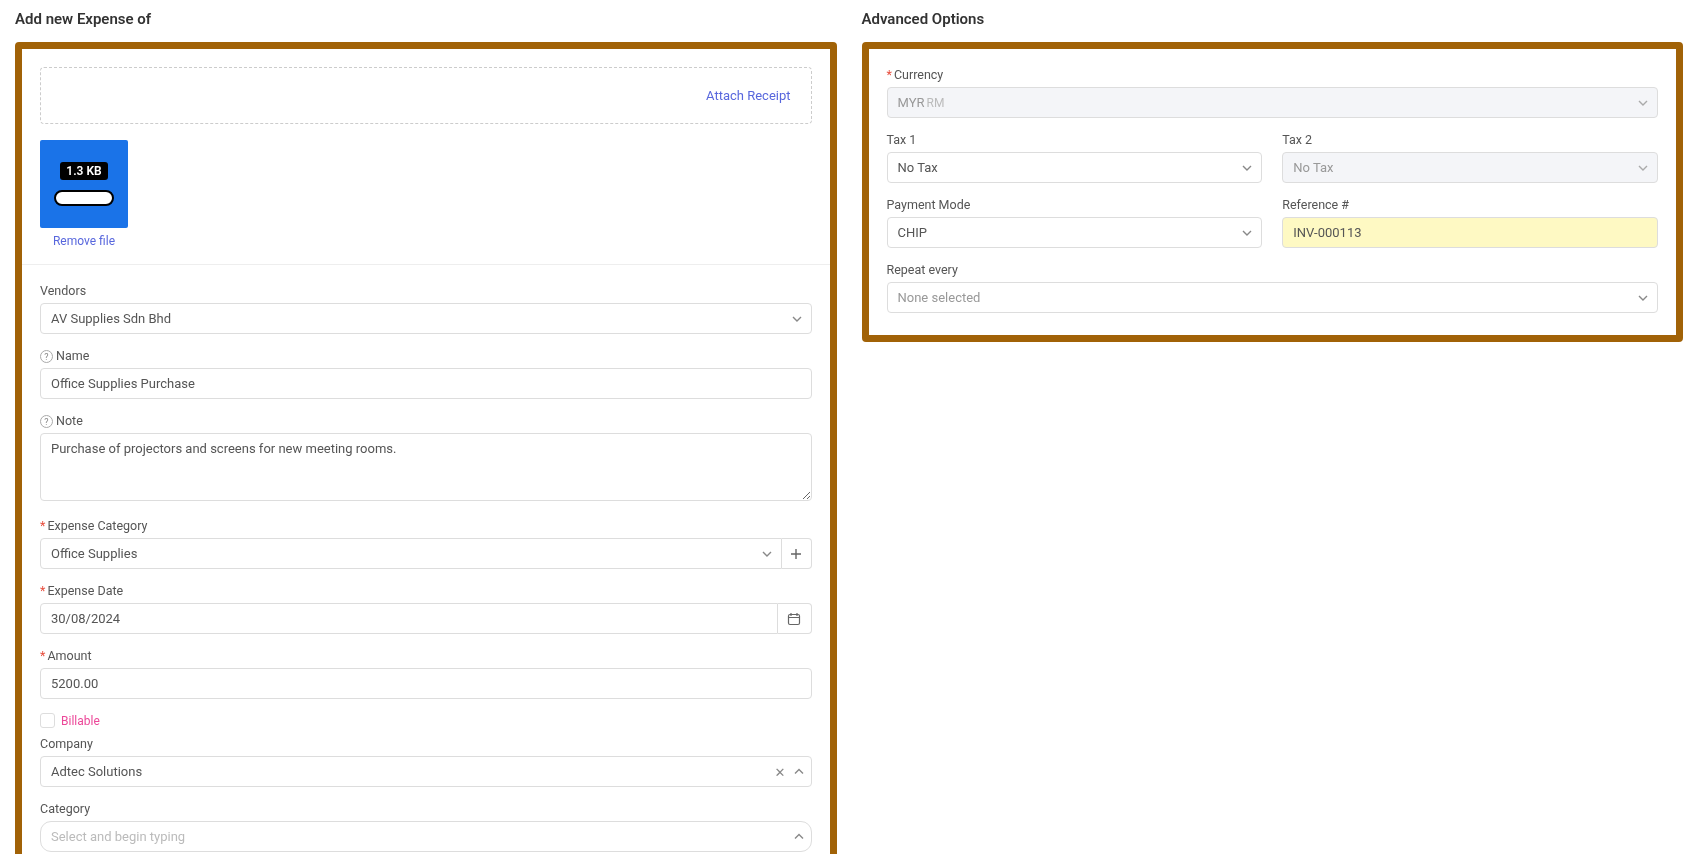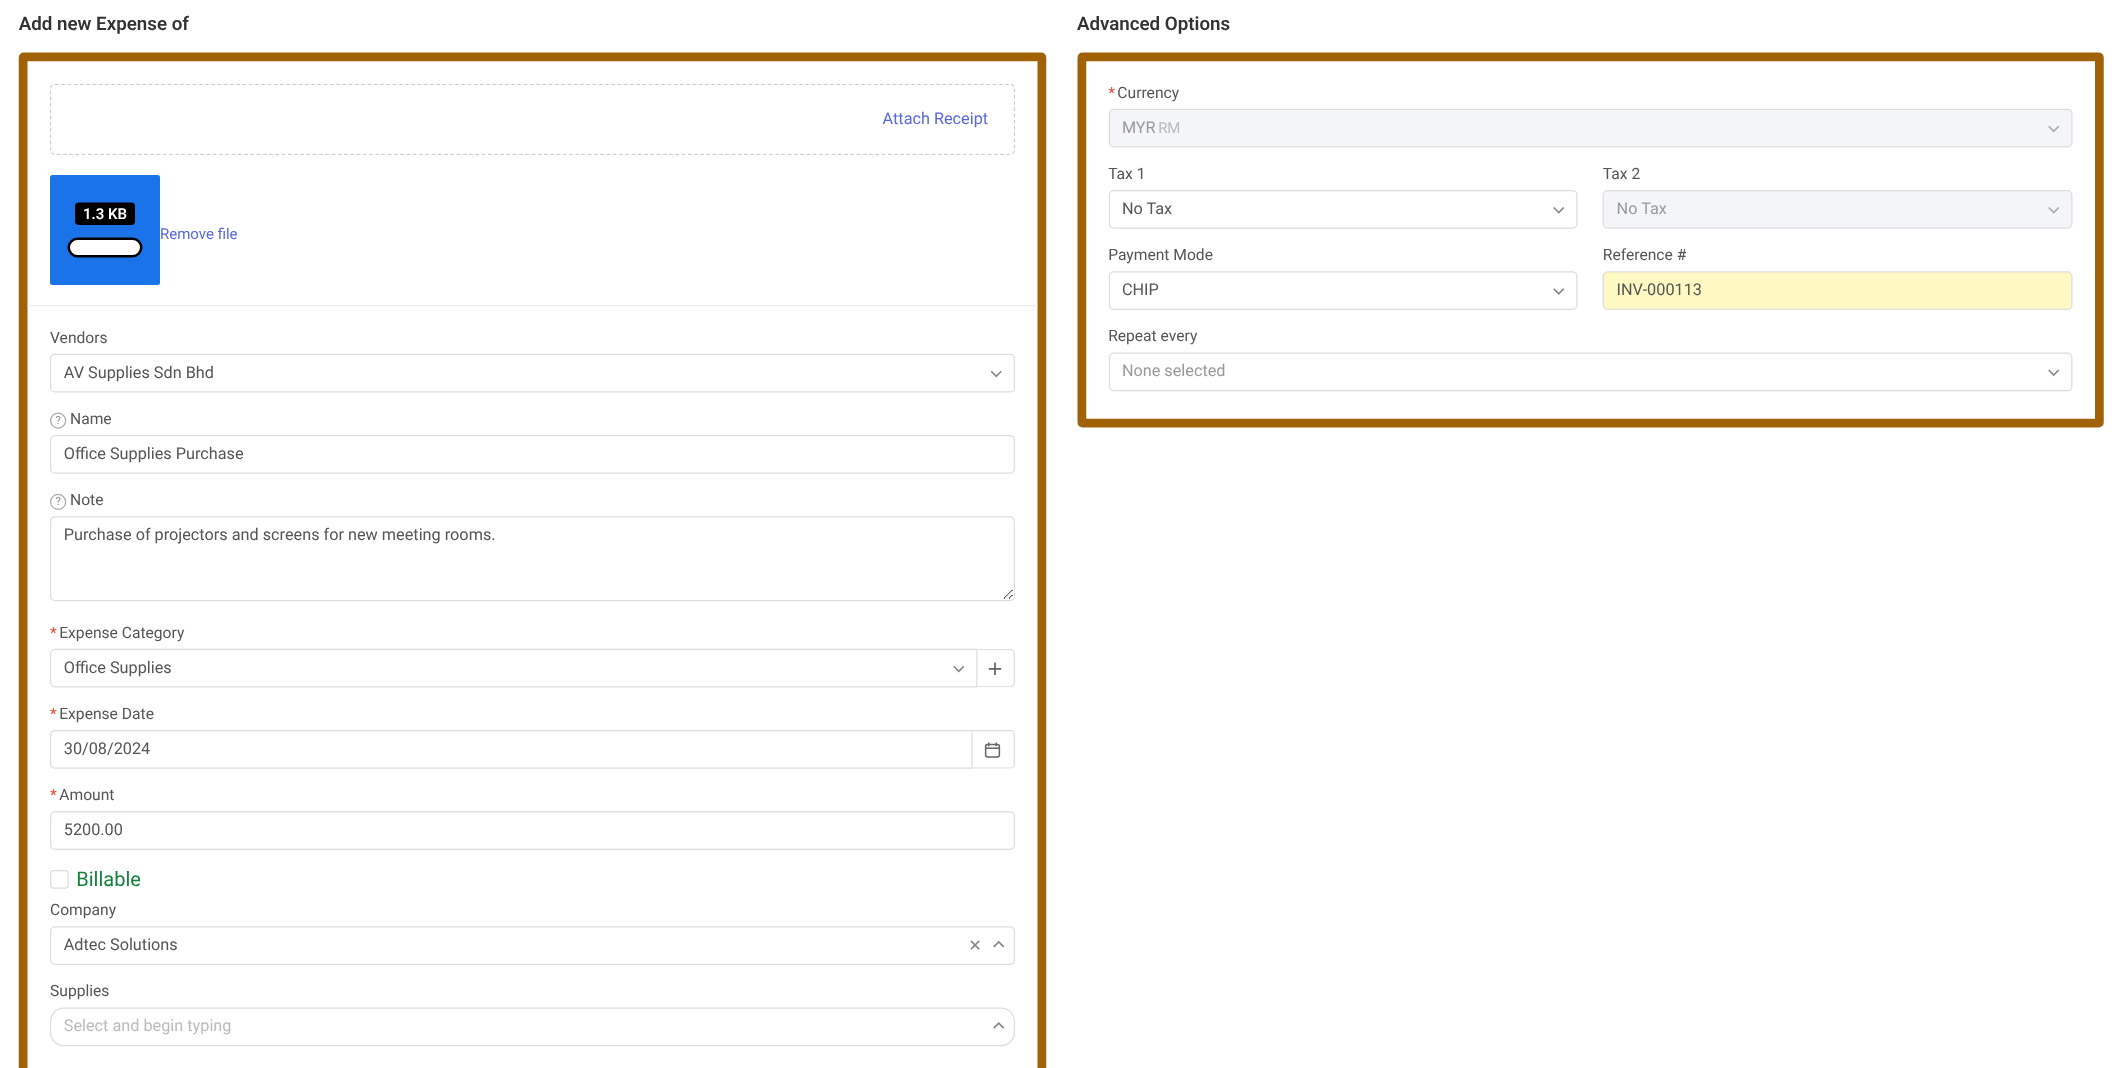--- a/index.html
+++ b/index.html
@@ -26,21 +26,21 @@
     }
     .dashed-box {
       border: 1px dashed #ccc;
       border-radius: 4px;
       padding: 20px;
       text-align: right;
       margin-bottom: 16px;
     }
     .link { color: #5867dd; font-size: 13px; cursor: pointer; }
     .thumb-row { display: flex; gap: 10px; margin-bottom: 16px; }
-    .thumb { display: flex; align-items: center; }
+    .thumb { display: flex; flex-direction: column; align-items: center; }
     .thumb-img {
       width: 88px; height: 88px;
       background: #1a73e8;
       border-radius: 2px;
       display: flex; flex-direction: column;
       align-items: center; justify-content: center;
       gap: 10px;
     }
     .thumb-badge {
       background: #000; color: #fff;
@@ -227,40 +227,40 @@
 
       <div class="field">
         <label>
           <span class="req-star">*</span><span>Amount</span>
         </label>
         <input class="input" value="5200.00" style="">
       </div>
 
       <div class="checkbox-row">
         <div class="checkbox"></div>
-        <span style="color:#15803d;font-size:16px;">Billable</span>
+        <span style="color:#ec4899;font-size:12px;">Billable</span>
       </div>
 
       <div class="field">
         <label>Company</label>
         <div class="ctrl">
           <div class="select">Adtec Solutions</div>
           <div class="combo-icons">
             <span>✕</span>
             <span>
               <svg width="10" height="10" viewBox="0 0 10 10">
                   <path d="M1 7 L5 3 L9 7" stroke="#888" stroke-width="1.4" fill="none"></path>
                 </svg>
             </span>
           </div>
         </div>
       </div>
 
       <div class="field" style="margin-bottom:4px;">
-        <label>Supplies</label>
+        <label>Category</label>
         <div class="ctrl">
           <input class="input" style="color: rgb(187, 187, 187); border-radius: 11px;" placeholder="Select and begin typing">
           <div class="combo-icons">
             <span>
               <svg width="10" height="10" viewBox="0 0 10 10">
                   <path d="M1 7 L5 3 L9 7" stroke="#888" stroke-width="1.4" fill="none"></path>
                 </svg>
             </span>
           </div>
         </div>

